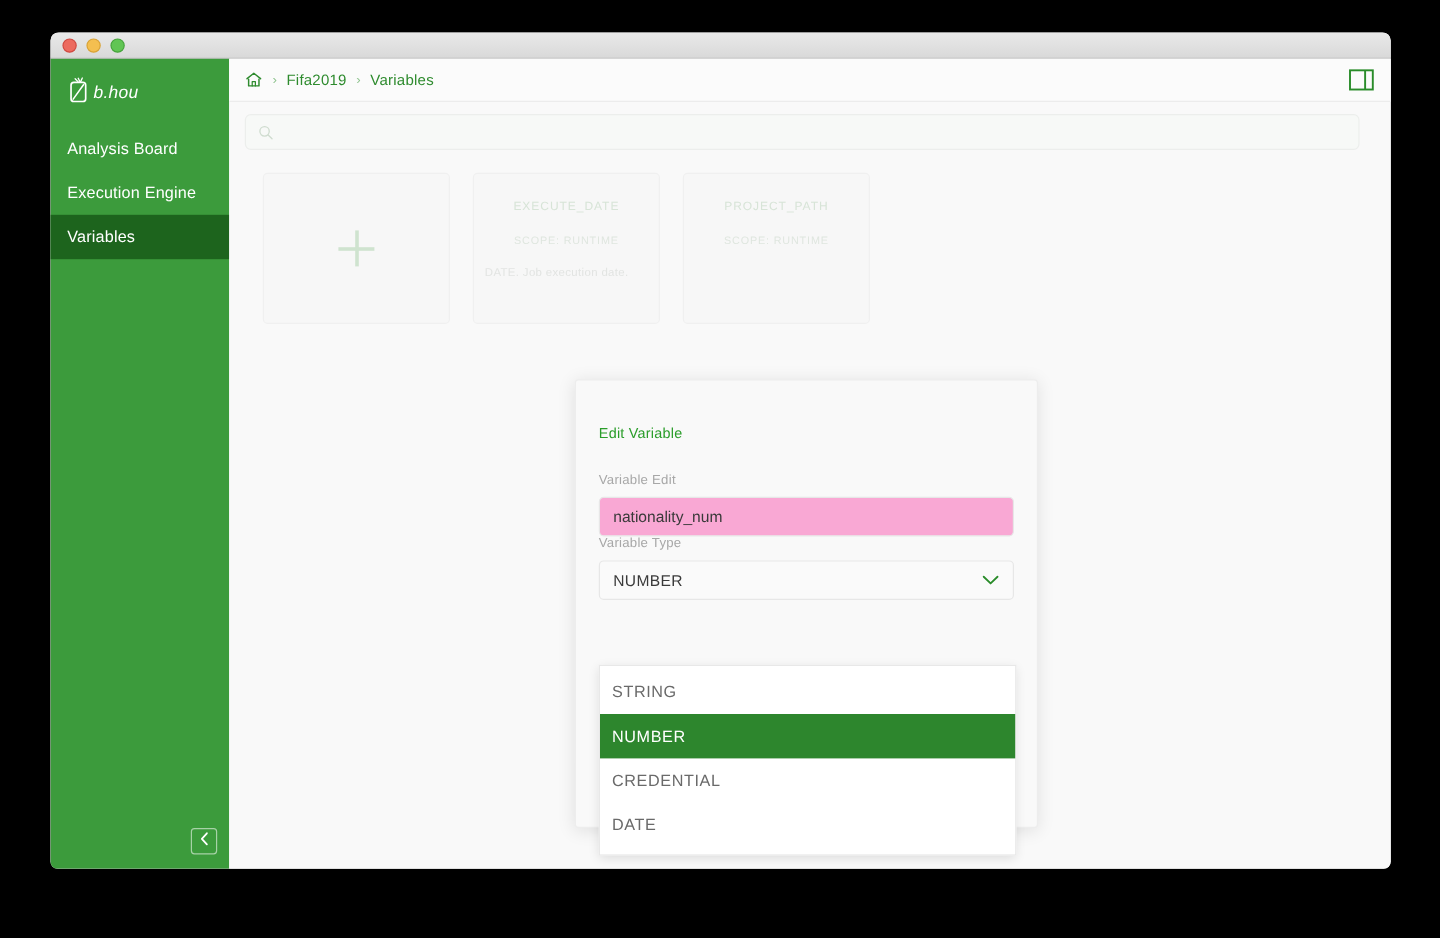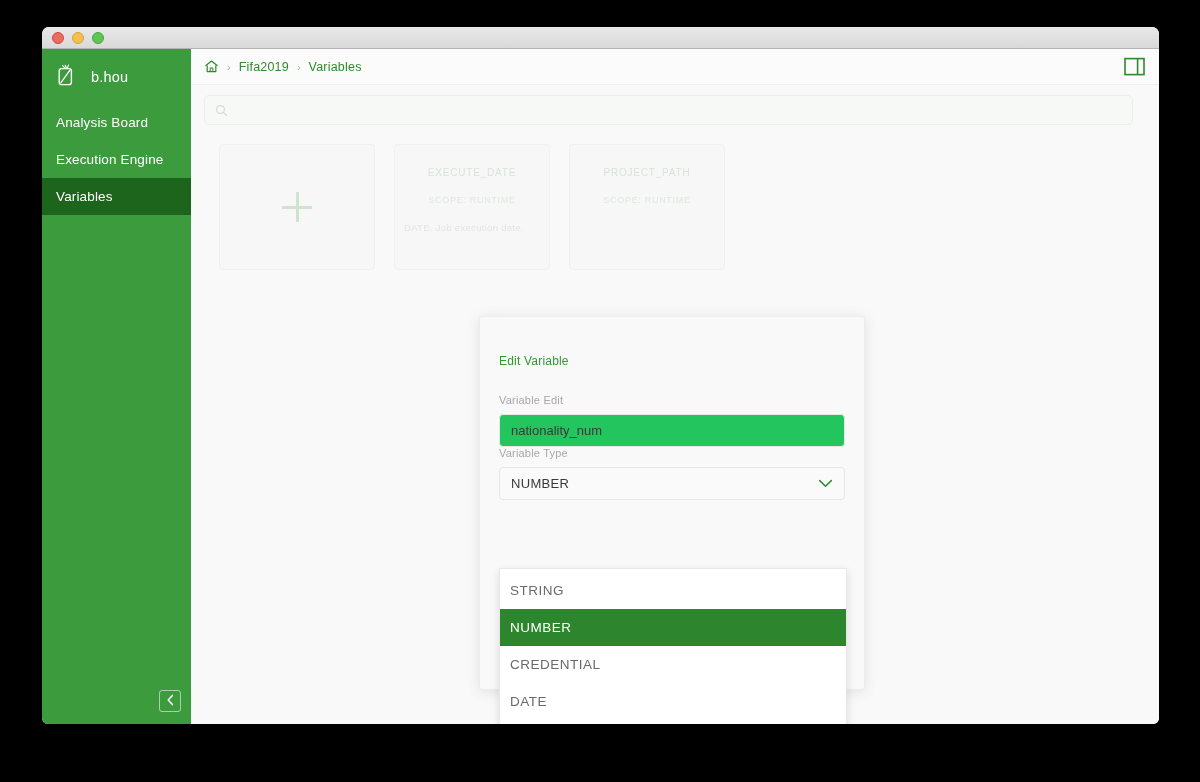--- a/index.html
+++ b/index.html
@@ -44,22 +44,23 @@
 
   
   .sidebar {
     width: 149px; flex: 0 0 149px;
     background: #3c9b3c;
     position: relative;
     display: flex; flex-direction: column;
     color: #fff;
   }
   .brand {
-    display: flex; align-items: center; gap: 16px;
+    display: flex; align-items: center; gap: 3px;
     padding: 15px 0 14px 14px;
+    font-style: italic;
   }
   .brand-name { font-size: 14.5px; color: #ffffff; letter-spacing: .2px; }
   .nav-item {
     padding: 11px 0 11px 14px;
     font-size: 13.5px; color: #ffffff; letter-spacing: .15px;
     cursor: pointer; white-space: nowrap;
   }
   .nav-item.active { background: #1d641d; }
   .sidebar-spacer { flex: 1; }
   .collapse-btn {
@@ -140,40 +141,40 @@
   .modal-title {
     font-size: 12px; color: #2a9d2a; letter-spacing: .2px;
     padding: 37px 0 0 19px;
   }
   .field { padding: 0 19px; }
   .field.first { margin-top: 26px; }
   .field.second { }
   .field-label { font-size: 11px; color: #a7a7a7; letter-spacing: .2px; }
   .field-input {
     margin-top: 8px; height: 33px;
-    background: #22c55e; border: 1px solid #e7e7e7; border-radius: 4px;
+    background: #f9a8d4; border: 1px solid #e7e7e7; border-radius: 4px;
     display: flex; align-items: center; padding: 0 11px;
     font-size: 13px; color: #3a3a3a;
   }
   .field-input input {
     border: 0; background: transparent; outline: none;
     font-family: inherit; font-size: 13px; color: #3a3a3a; width: 100%;
   }
   .select-display {
     margin-top: 8px; height: 33px;
     background: #fafafa; border: 1px solid #e7e7e7; border-radius: 4px;
     display: flex; align-items: center; justify-content: space-between;
     padding: 0 11px; font-size: 13px; color: #3a3a3a; cursor: pointer;
     letter-spacing: .3px;
   }
 
   
   .dropdown {
     position: absolute;
-    left: 19px; top: 251px; width: 348px;
+    left: 19px; top: 237px; width: 348px;
     background: #ffffff;
     border: 1px solid #e8e8e8;
     box-shadow: 0 3px 9px rgba(0,0,0,.12);
     padding: 3px 0 6px 0;
   }
   .opt {
     height: 37px; display: flex; align-items: center;
     padding: 0 10px; font-size: 13.5px; color: #6a6a6a;
     letter-spacing: .5px; cursor: pointer;
   }

